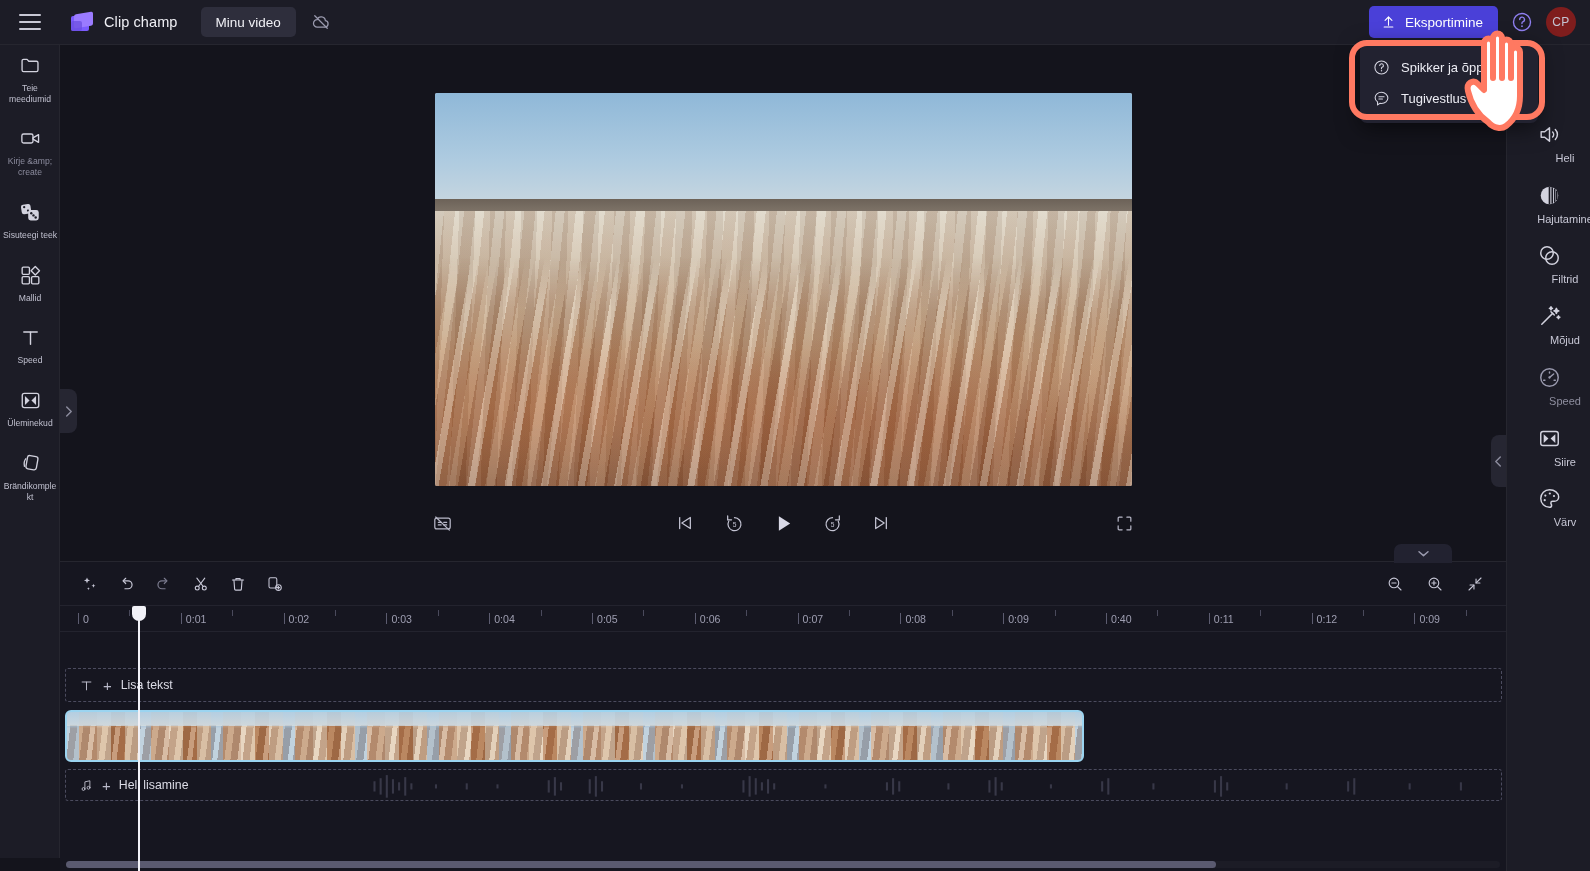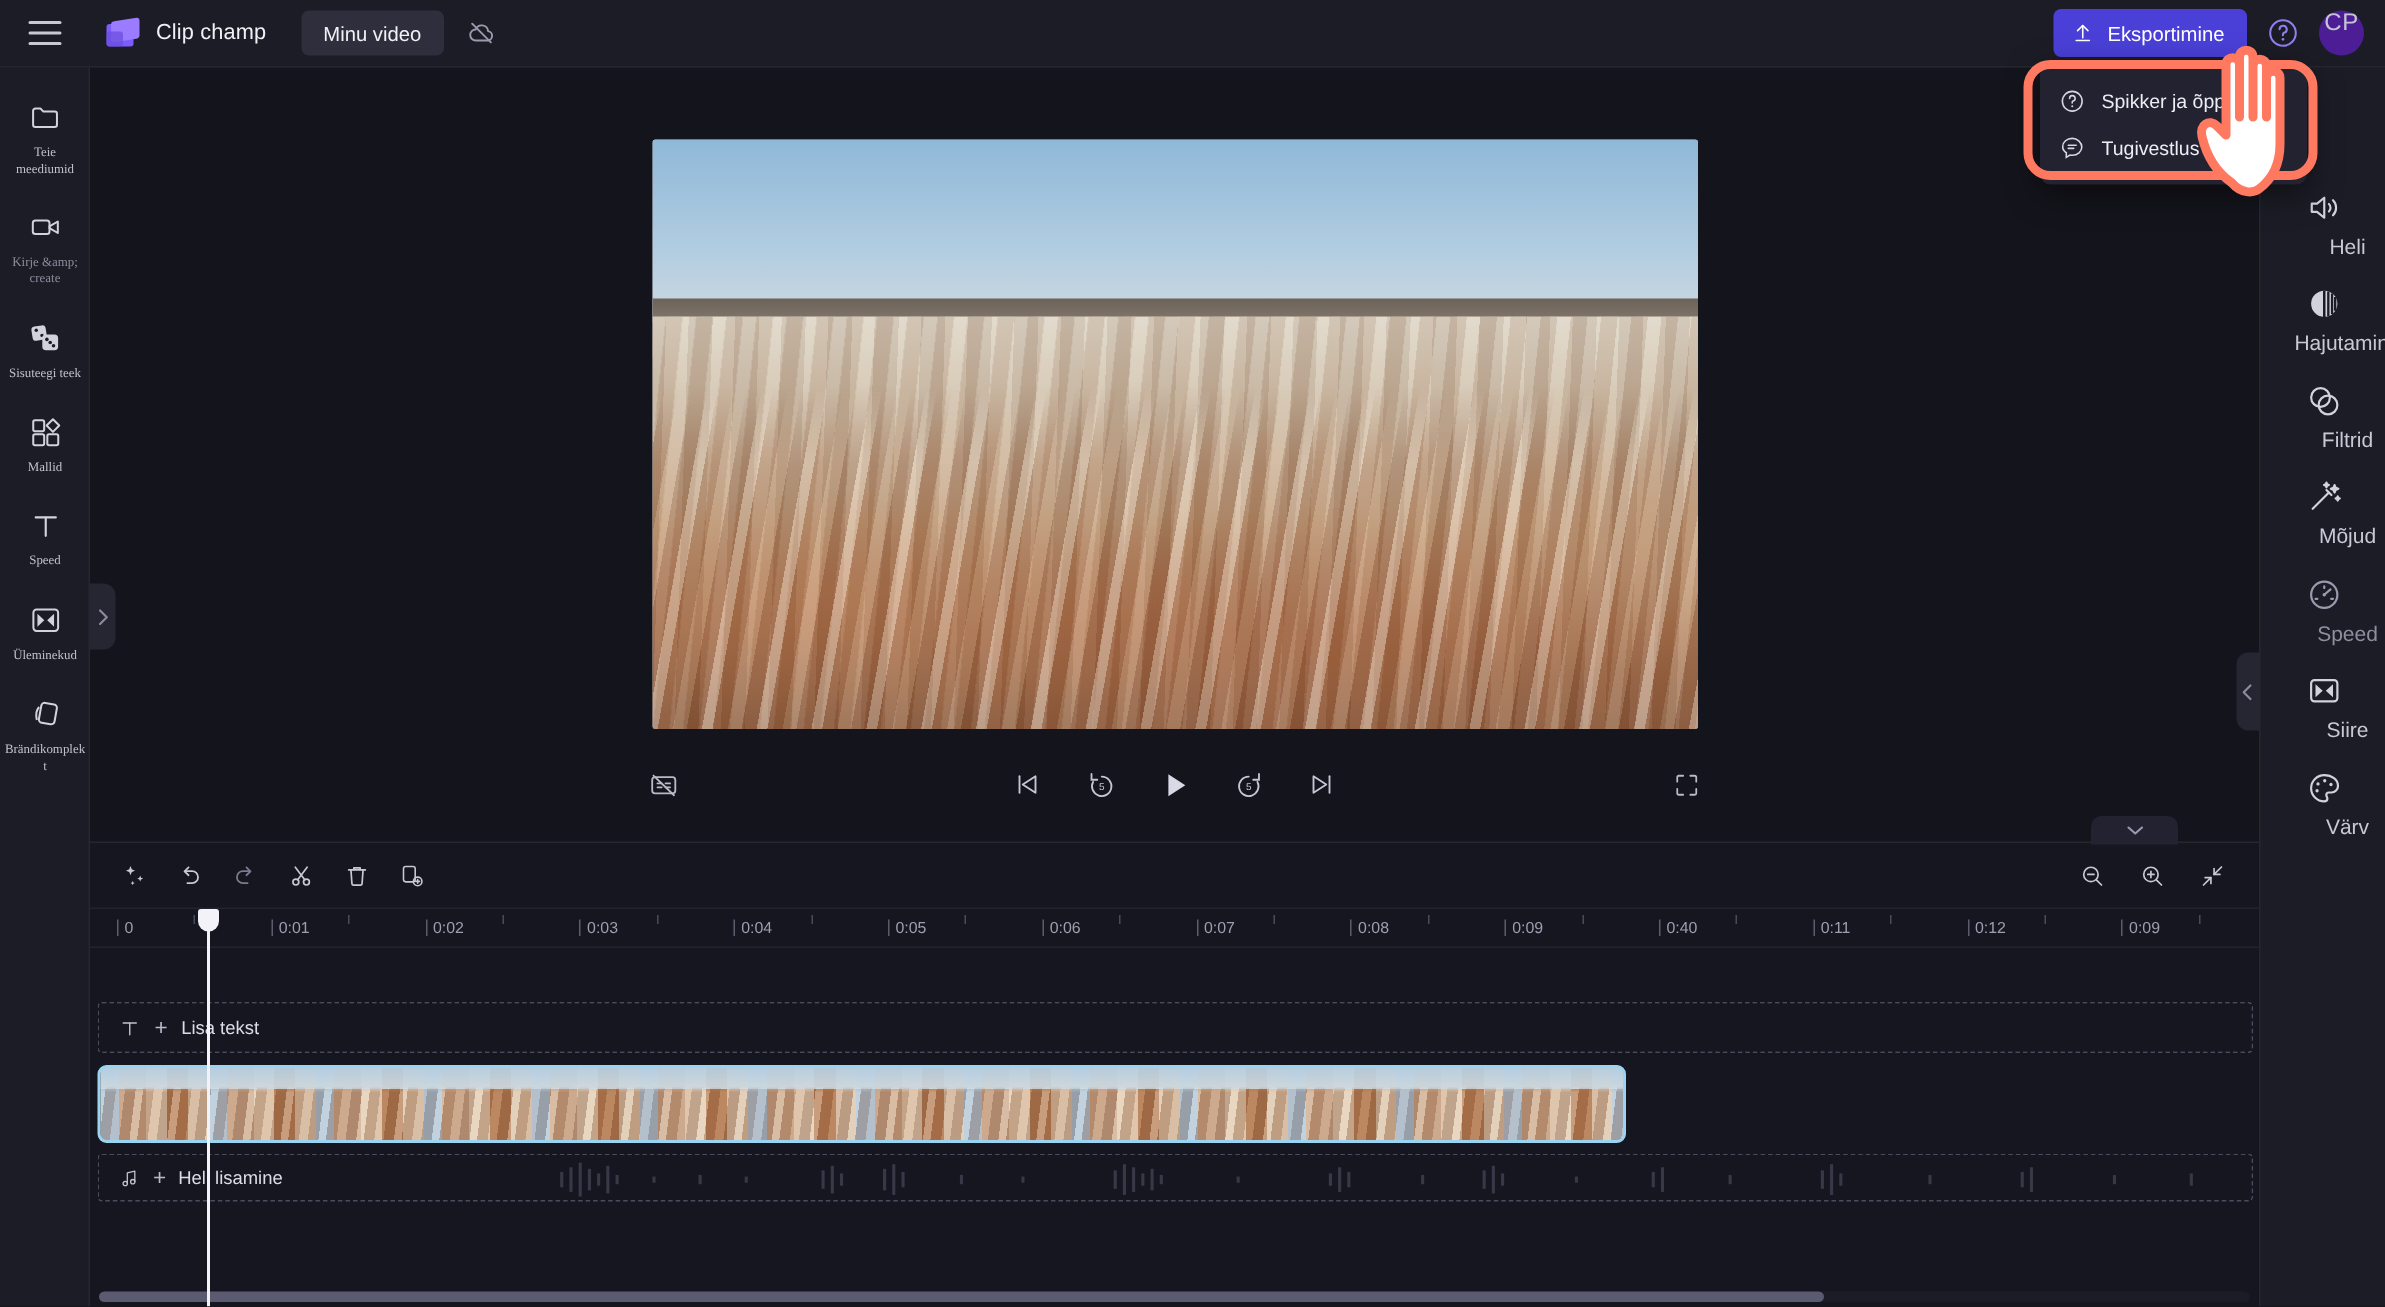--- a/index.html
+++ b/index.html
@@ -56,23 +56,23 @@
     border-radius: 5px; display: flex; align-items: center; gap: 9px;
     font-size: 13.5px; color: #fff; cursor: pointer; border: none;
     font-family: "Liberation Sans", sans-serif;
   }
   .help-btn {
     width: 26px; height: 26px; border-radius: 50%;
     display: flex; align-items: center; justify-content: center;
     cursor: pointer; position: relative; z-index: 2;
   }
   .avatar {
-    width: 30px; height: 30px; border-radius: 50%; background: #4c1d95;
-    display: flex; align-items: flex-start; justify-content: center;
-    font-size: 16px; color: #c4c4d2; cursor: pointer; letter-spacing: .3px;
+    width: 30px; height: 30px; border-radius: 50%; background: #7f1d1d;
+    display: flex; align-items: center; justify-content: center;
+    font-size: 12px; color: #c4c4d2; cursor: pointer; letter-spacing: .3px;
   }
 
   
   .help-popup {
     position: absolute; top: 43px; right: 52px; width: 178px;
     background: #222230; border-radius: 7px; padding: 9px 0;
     box-shadow: 0 5px 22px rgba(0,0,0,.55);
     z-index: 40;
   }
   .help-item {
@@ -84,24 +84,23 @@
   
   .hl-ring {
     position: absolute; top: 40px; right: 45px; width: 196px; height: 80px;
     border: 6px solid #ff7961; border-radius: 18px;
     z-index: 45; pointer-events: none;
   }
   .cursor-hand { position: absolute; top: 26px; right: 44px; z-index: 50; pointer-events: none; }
 
   
   .left-rail {
-    position: absolute; top: 45px; left: 0; width: 60px; height: 826px;
+    position: absolute; top: 32px; left: 0; width: 60px; height: 826px;
     background: #1c1c26; border-right: 1px solid #26262f;
     padding-top: 12px;
-    font-family: Liberation Serif, serif;
   }
   .rail-item {
     width: 60px; padding: 10px 3px 9px; display: flex; flex-direction: column;
     align-items: center; gap: 6px; cursor: pointer; margin-bottom: 4px;
   }
   .rail-label {
     font-size: 8.6px; color: #c0c0cf; text-align: center; line-height: 1.25;
     max-width: 56px; word-break: break-word;
   }
   .rail-item.dim .rail-label { color: #8c8c9e; }
@@ -117,21 +116,21 @@
   .right-rail {
     position: absolute; top: 45px; right: 0; width: 84px; height: 826px;
     background: #1c1c26; border-left: 1px solid #26262f;
     padding-top: 8px; overflow: hidden;
   }
   .rrail-item {
     width: 84px; padding: 9px 4px 8px; display: flex; flex-direction: column;
     align-items: center; gap: 5px; cursor: pointer;
   }
   .rrail-label {
-    font-size: 14px; color: #c8c8d6; text-align: left; line-height: 1.25;
+    font-size: 11px; color: #c8c8d6; text-align: left; line-height: 1.25;
     max-width: 78px;
     margin-left: 32px;
   }
   .rrail-item.dim .rrail-label { color: #8e8e9f; }
 
   .right-collapse {
     position: absolute; right: 84px; top: 435px; width: 15px; height: 52px;
     background: #262632; border-radius: 8px 0 0 8px;
     display: flex; align-items: center; justify-content: center; cursor: pointer;
     z-index: 12;

